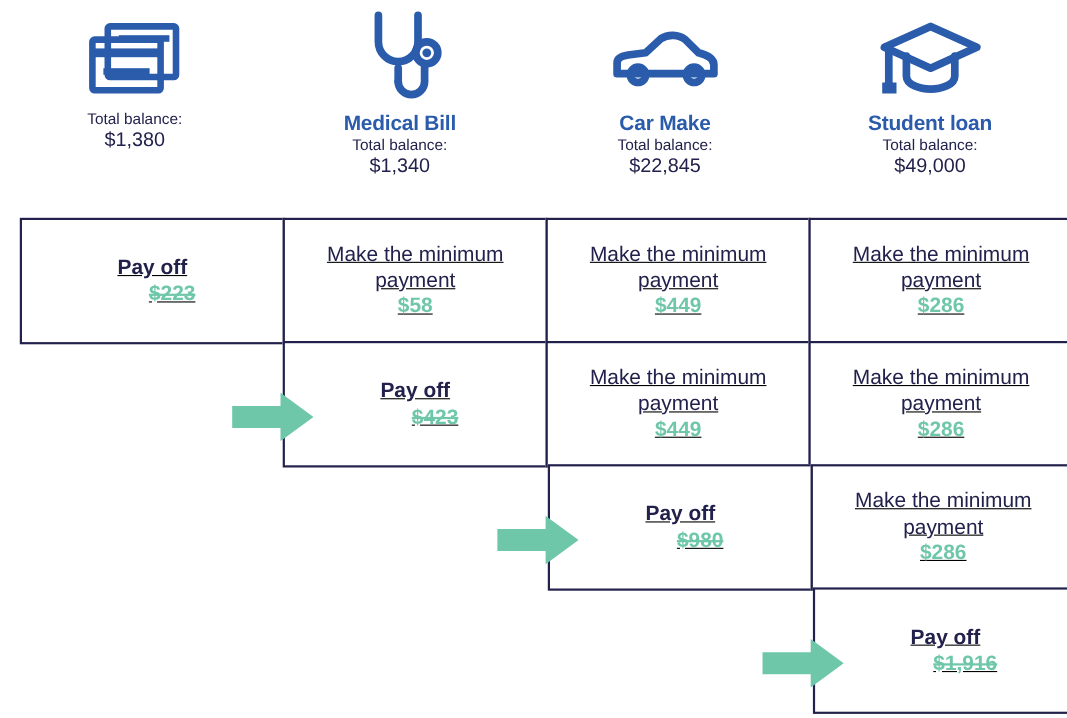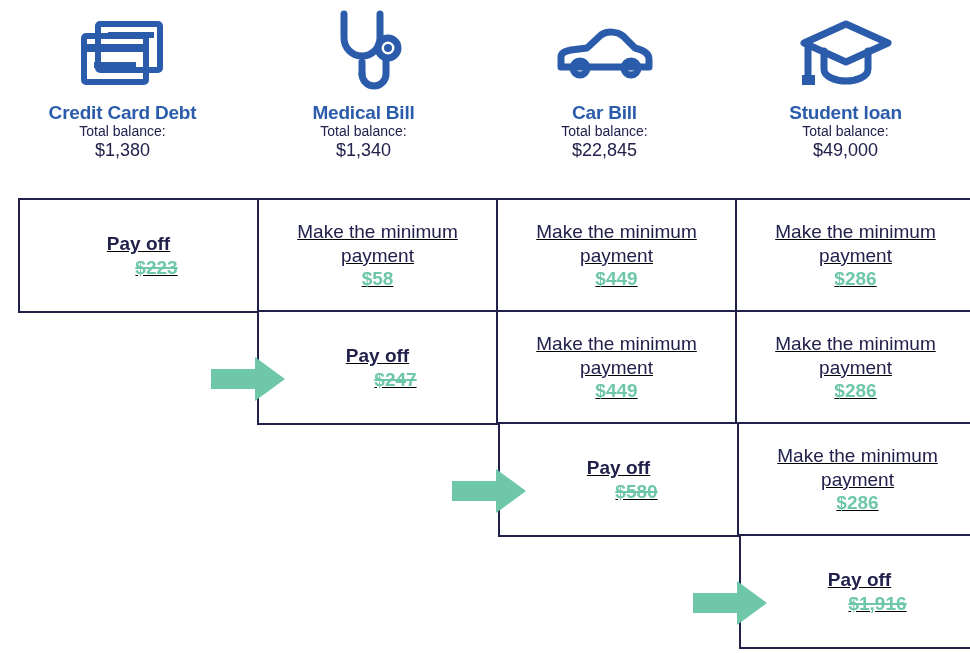--- a/index.html
+++ b/index.html
@@ -163,21 +163,20 @@
         <svg width="92" height="72" viewBox="0 0 92 72">
           <g fill="none" stroke="#2b5cab" stroke-width="6" stroke-linejoin="round">
             <rect x="21" y="6" width="62" height="46" rx="2"></rect>
             <rect x="7" y="18" width="62" height="46" rx="2"></rect>
           </g>
           <rect x="7" y="26" width="62" height="8" fill="#2b5cab"></rect>
           <rect x="17" y="44" width="42" height="6" fill="#2b5cab"></rect>
           <rect x="31" y="14" width="46" height="6" fill="#2b5cab"></rect>
         </svg>
       </div>
-      <div class="debt-name">Credit Card Debt</div>
       <div class="balance-label">Total balance:</div>
       <div class="balance-amount">$1,380</div>
     </div>
 
     <div class="header-col">
       <div class="icon-wrap">
         <svg width="92" height="92" viewBox="0 0 92 92">
           <g fill="none" stroke="#2b5cab" stroke-width="7" stroke-linecap="round">
             <path d="M26 6 L26 30 a18 18 0 0 0 36 0 L62 6"></path>
             <path d="M44 66 L44 54"></path>
@@ -195,21 +194,21 @@
     <div class="header-col">
       <div class="icon-wrap">
         <svg width="104" height="62" viewBox="0 0 104 62">
           <g fill="none" stroke="#2b5cab" stroke-width="7" stroke-linejoin="round" stroke-linecap="round">
             <path d="M8 44 L8 34 C8 30 12 28 18 27 L34 25 L48 12 C54 8 64 8 70 13 L82 25 C90 27 96 30 96 36 L96 44 Z"></path>
             <circle cx="27" cy="45" r="7"></circle>
             <circle cx="78" cy="45" r="7"></circle>
           </g>
         </svg>
       </div>
-      <div class="debt-name">Car Bill</div>
+      <div class="debt-name">Car Make</div>
       <div class="balance-label">Total balance:</div>
       <div class="balance-amount">$22,845</div>
     </div>
 
     <div class="header-col">
       <div class="icon-wrap">
         <svg width="96" height="74" viewBox="0 0 96 74">
           <g fill="none" stroke="#2b5cab" stroke-width="7" stroke-linejoin="round" stroke-linecap="round">
             <path d="M48 7 L90 26 L48 45 L6 26 Z"></path>
             <path d="M26 34 L26 52 C26 60 38 64 48 64 C58 64 70 60 70 52 L70 34"></path>
@@ -243,38 +242,38 @@
       <div class="cell filled">
         <div class="cell-action">Make the minimum payment</div>
         <div class="cell-amount">$286</div>
       </div>
     </div>
 
     <div class="row row-2">
       <div class="cell empty"></div>
       <div class="cell filled">
         <div class="cell-action payoff">Pay off</div>
-        <div class="cell-amount struck">$247</div>
+        <div class="cell-amount struck">$423</div>
       </div>
       <div class="cell filled">
         <div class="cell-action">Make the minimum payment</div>
         <div class="cell-amount">$449</div>
       </div>
       <div class="cell filled">
         <div class="cell-action">Make the minimum payment</div>
         <div class="cell-amount">$286</div>
       </div>
     </div>
 
     <div class="row row-3">
       <div class="cell empty"></div>
       <div class="cell empty"></div>
       <div class="cell filled">
         <div class="cell-action payoff">Pay off</div>
-        <div class="cell-amount struck">$580</div>
+        <div class="cell-amount struck">$980</div>
       </div>
       <div class="cell filled">
         <div class="cell-action">Make the minimum payment</div>
         <div class="cell-amount">$286</div>
       </div>
     </div>
 
     <div class="row row-4">
       <div class="cell empty"></div>
       <div class="cell empty"></div>

